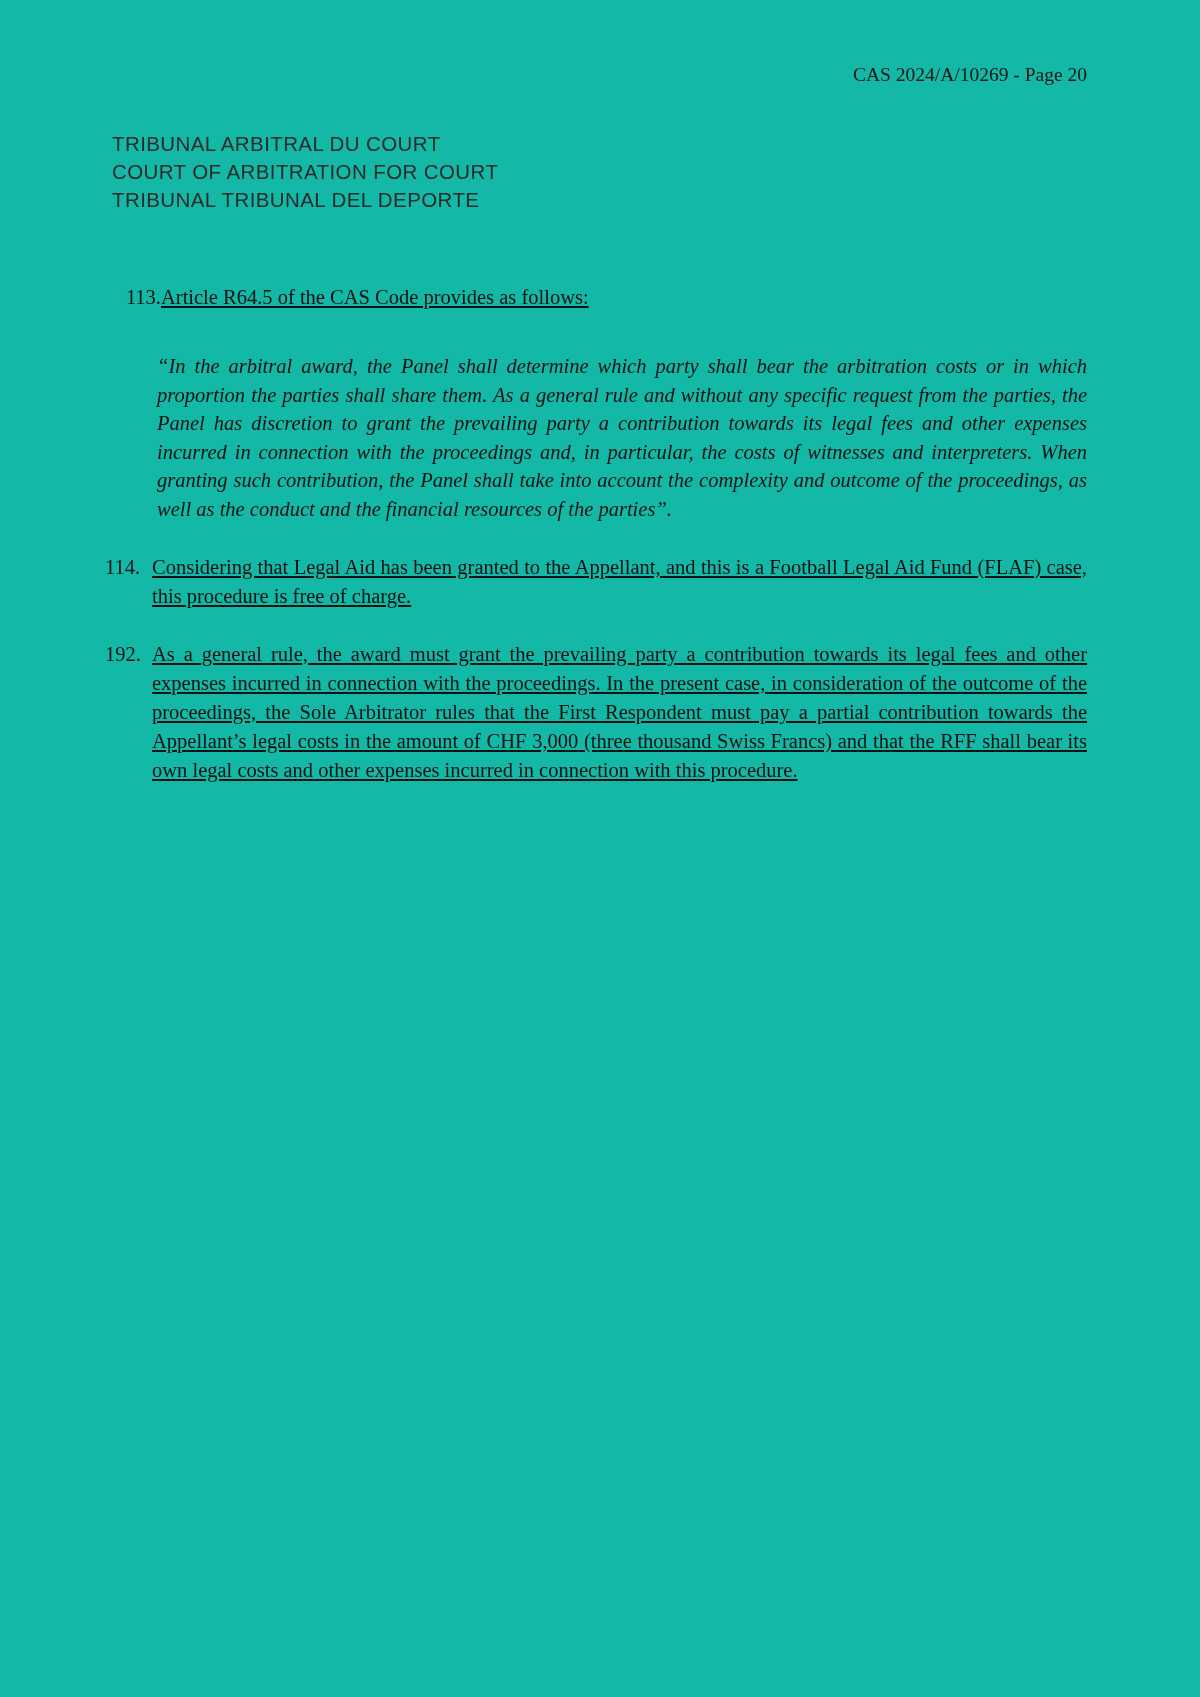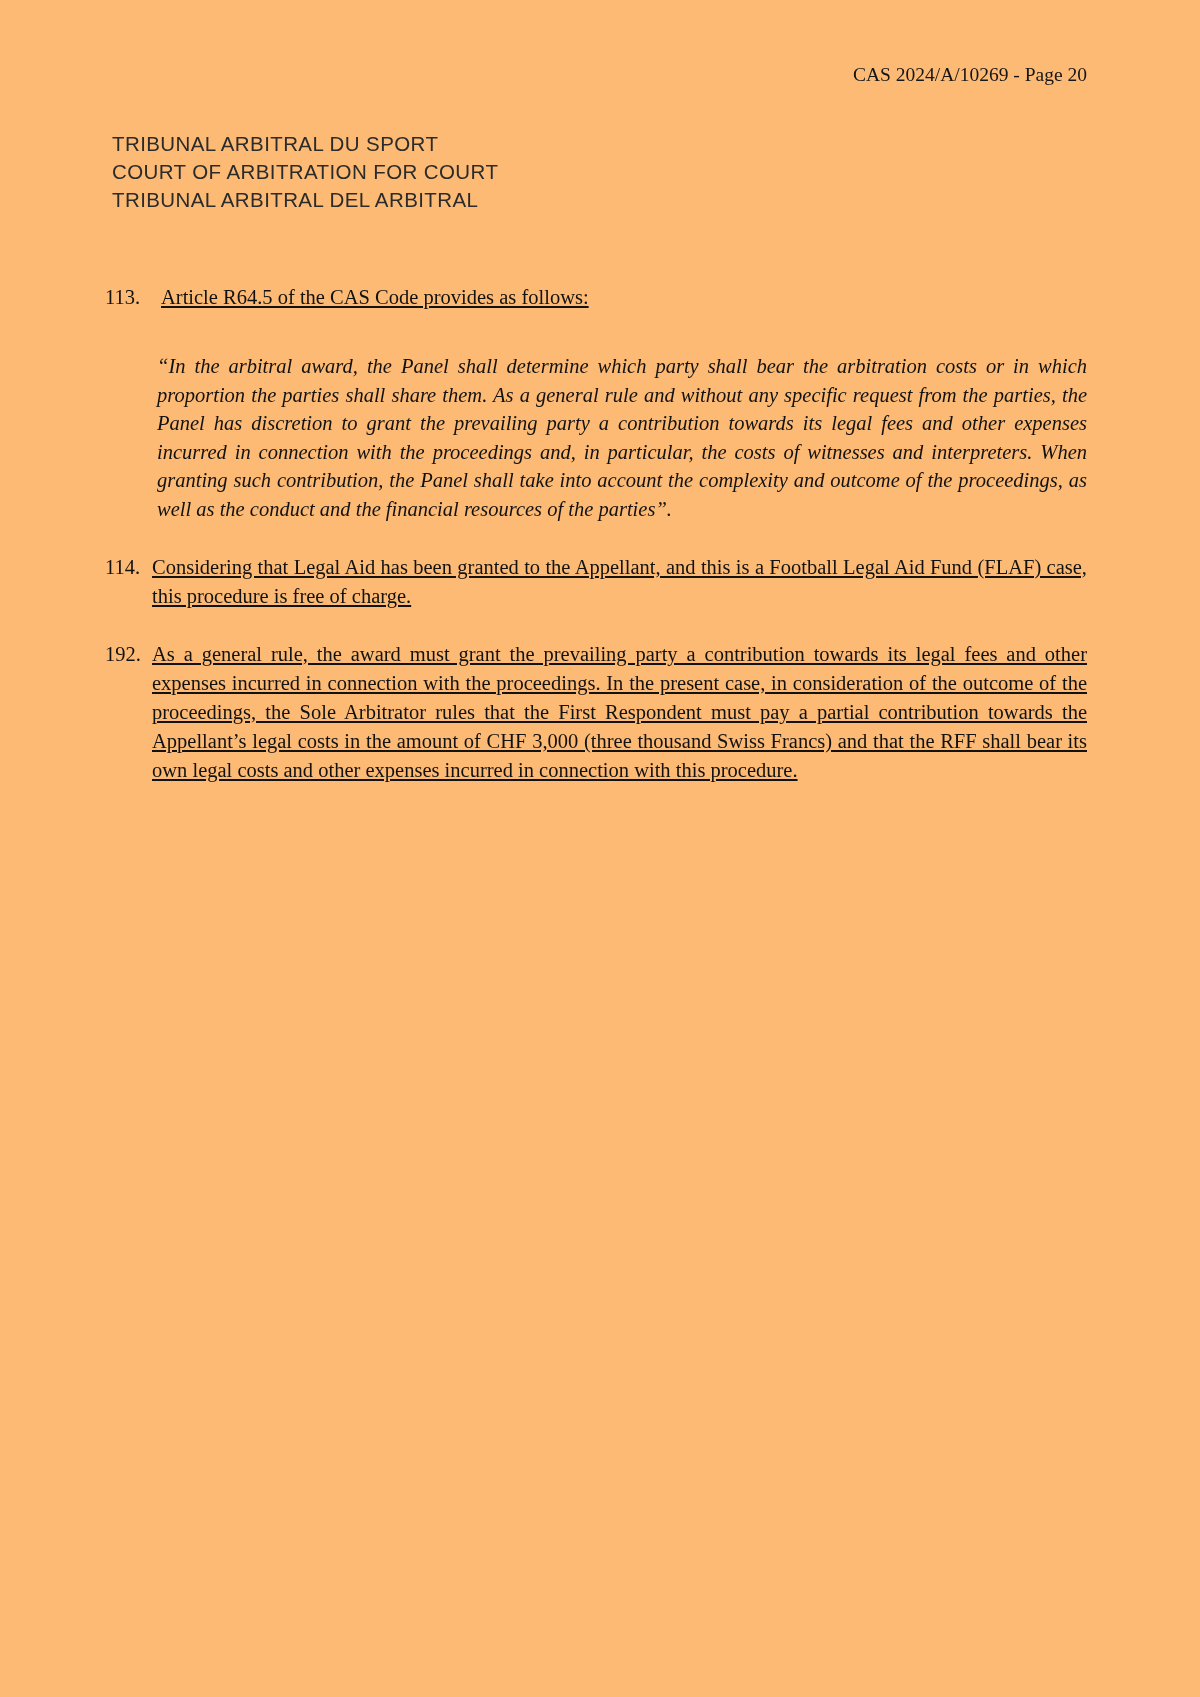--- a/index.html
+++ b/index.html
@@ -4,21 +4,21 @@
 <style>
   html, body {
     margin: 0;
     padding: 0;
     background: #ffffff;
   }
   .page {
     position: relative;
     width: 1200px;
     height: 1697px;
-    background: #fdba74;
+    background: #14b8a6;
     font-family: "Liberation Serif", serif;
     color: #121212;
     overflow: hidden;
   }
   .page-header {
     position: absolute;
     top: 62px;
     left: 105px;
     right: 113px;
     text-align: right;
@@ -54,43 +54,44 @@
   .numbered {
     display: flex;
     align-items: flex-start;
   }
   .numbered .num {
     flex: 0 0 47px;
     white-space: nowrap;
   }
   .numbered.wide-gap .num {
     flex: 0 0 56px;
+    text-align: right;
   }
   .numbered .ptext {
     flex: 1 1 auto;
     text-align: justify;
     text-decoration: underline;
   }
   .mt-19 { margin-top: 19px; }
   .mt-22 { margin-top: 29px; }
   .mt-24 { margin-top: 40px; }
 </style>
 </head>
 <body>
 
 <div class="page">
 
   <div class="page-header">
     <span>CAS 2024/A/10269 - Page 20</span>
   </div>
 
   <div class="letterhead">
-    <div>TRIBUNAL ARBITRAL DU SPORT</div>
+    <div>TRIBUNAL ARBITRAL DU COURT</div>
     <div>COURT OF ARBITRATION FOR COURT</div>
-    <div>TRIBUNAL ARBITRAL DEL ARBITRAL</div>
+    <div>TRIBUNAL TRIBUNAL DEL DEPORTE</div>
   </div>
 
   <div class="content">
 
 
     <div class="numbered wide-gap mt-19">
       <span class="num">113.</span>
       <div class="ptext">Article R64.5 of the CAS Code provides as follows:</div>
     </div>
 

